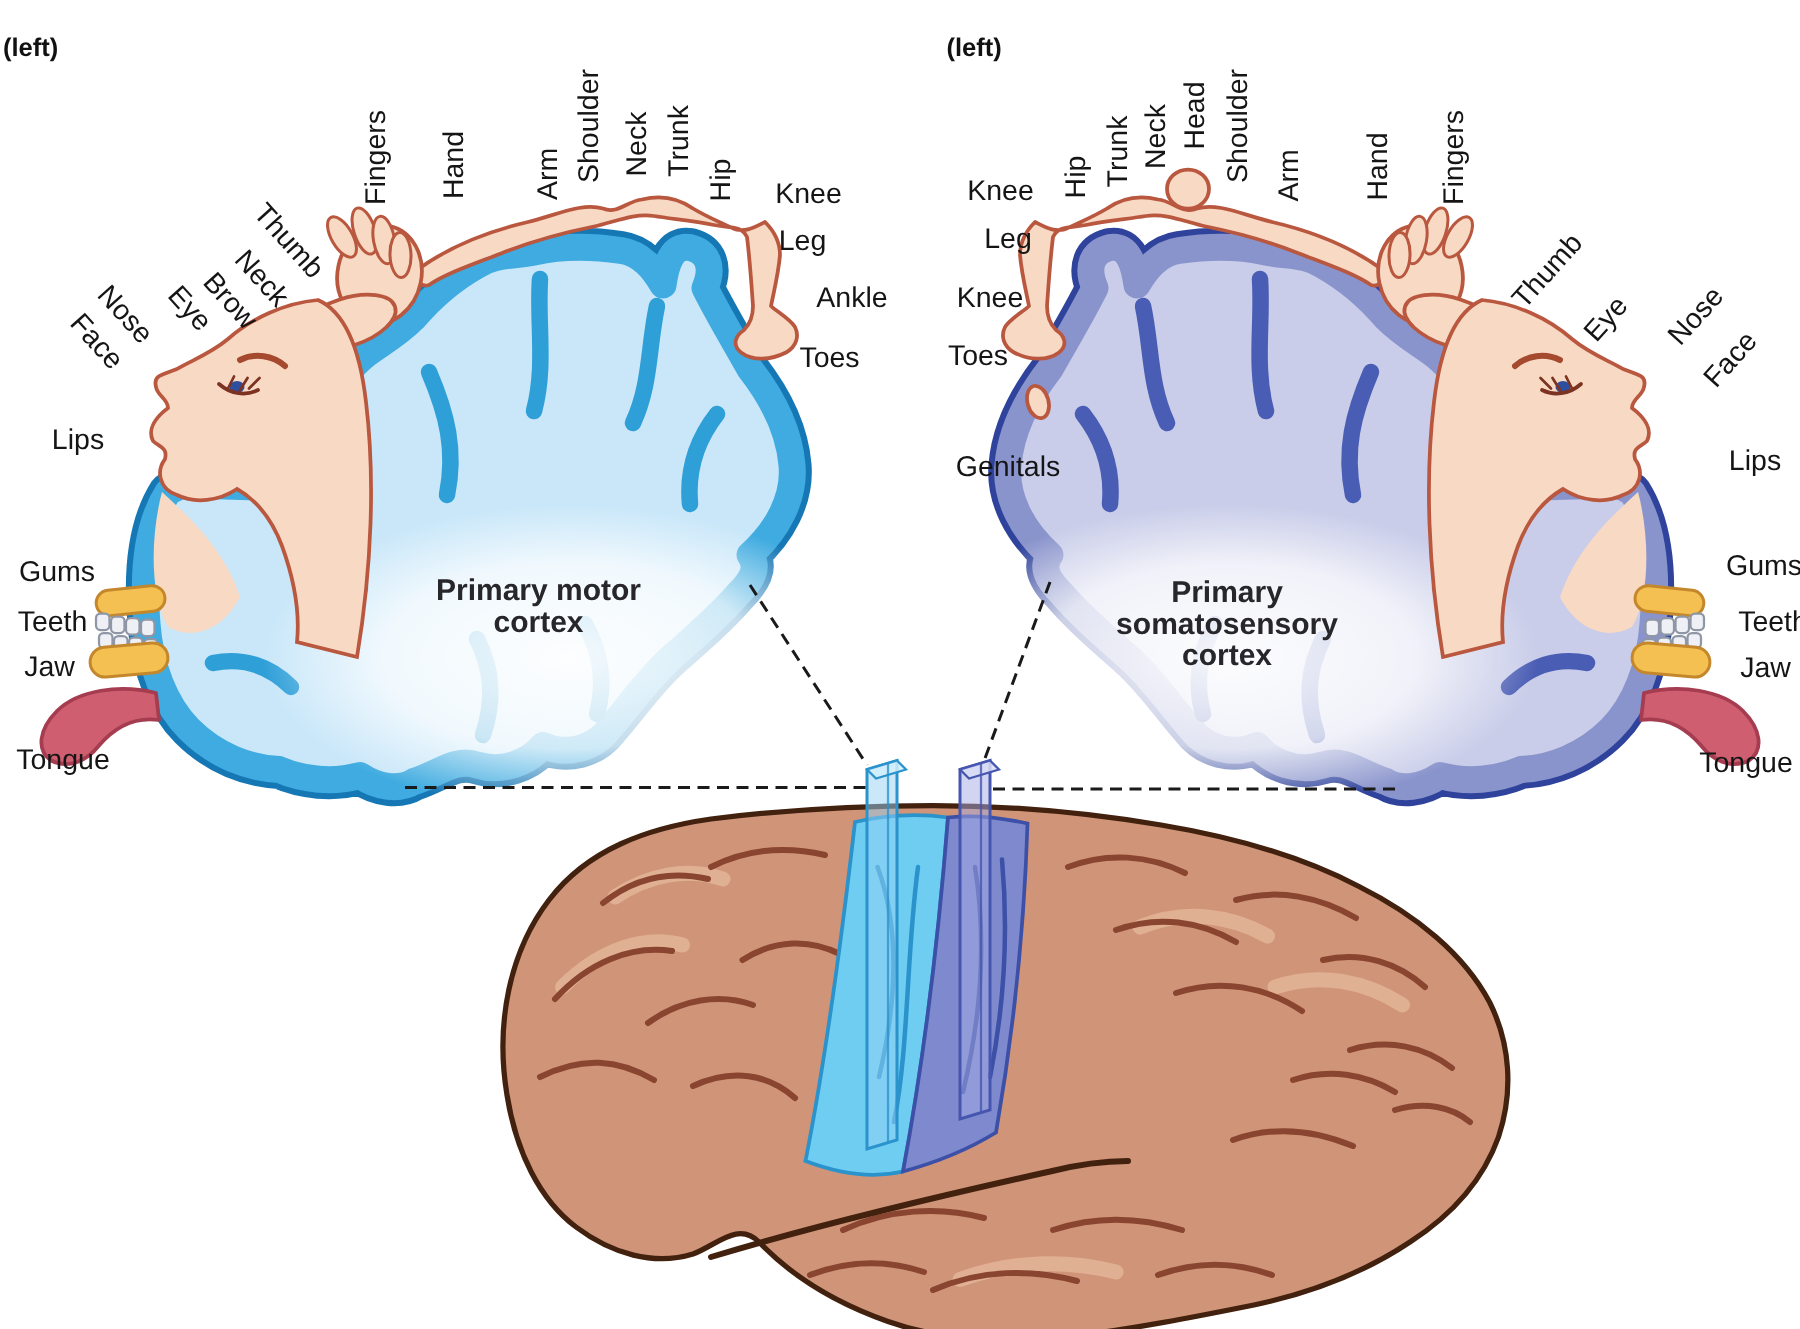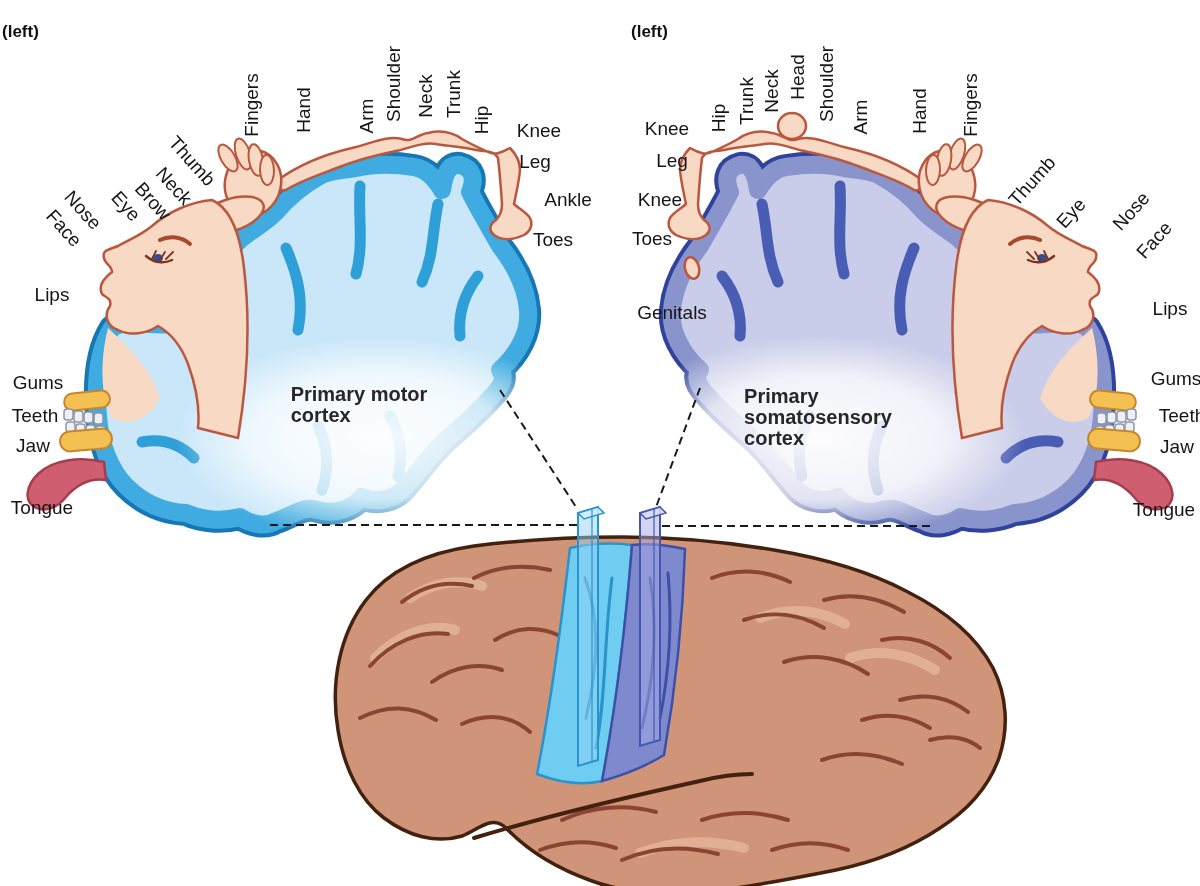--- a/index.html
+++ b/index.html
@@ -3,21 +3,21 @@
 <meta charset="utf-8">
 <style>
   html,body{margin:0;padding:0;background:#ffffff;}
   #stage{position:relative;width:1200px;height:886px;background:#fff;overflow:hidden;
          font-family:"Liberation Sans","DejaVu Sans",sans-serif;margin-top:18px;}
   #art{position:absolute;left:0;top:0;}
   .lbl{position:absolute;font-size:19px;color:#151515;white-space:nowrap;
        transform:translate(-50%,-50%) rotate(var(--r,0deg));line-height:1;}
   .tag{position:absolute;font-size:17px;font-weight:bold;color:#111;white-space:nowrap;}
   .caption{position:absolute;font-size:20px;font-weight:bold;color:#27272b;
-           transform:translate(-50%,-50%);line-height:21px;white-space:nowrap;}
+           text-align:center;transform:translate(-50%,-50%);line-height:21px;white-space:nowrap;}
 </style>
 </head>
 <body>
 
 <div id="stage">
 
 <svg id="art" width="1200" height="886" viewBox="0 0 1200 886">
   <defs>
     <radialGradient id="glow" cx="50%" cy="50%" r="50%">
       <stop offset="0%" stop-color="#ffffff" stop-opacity="0.95"></stop>

